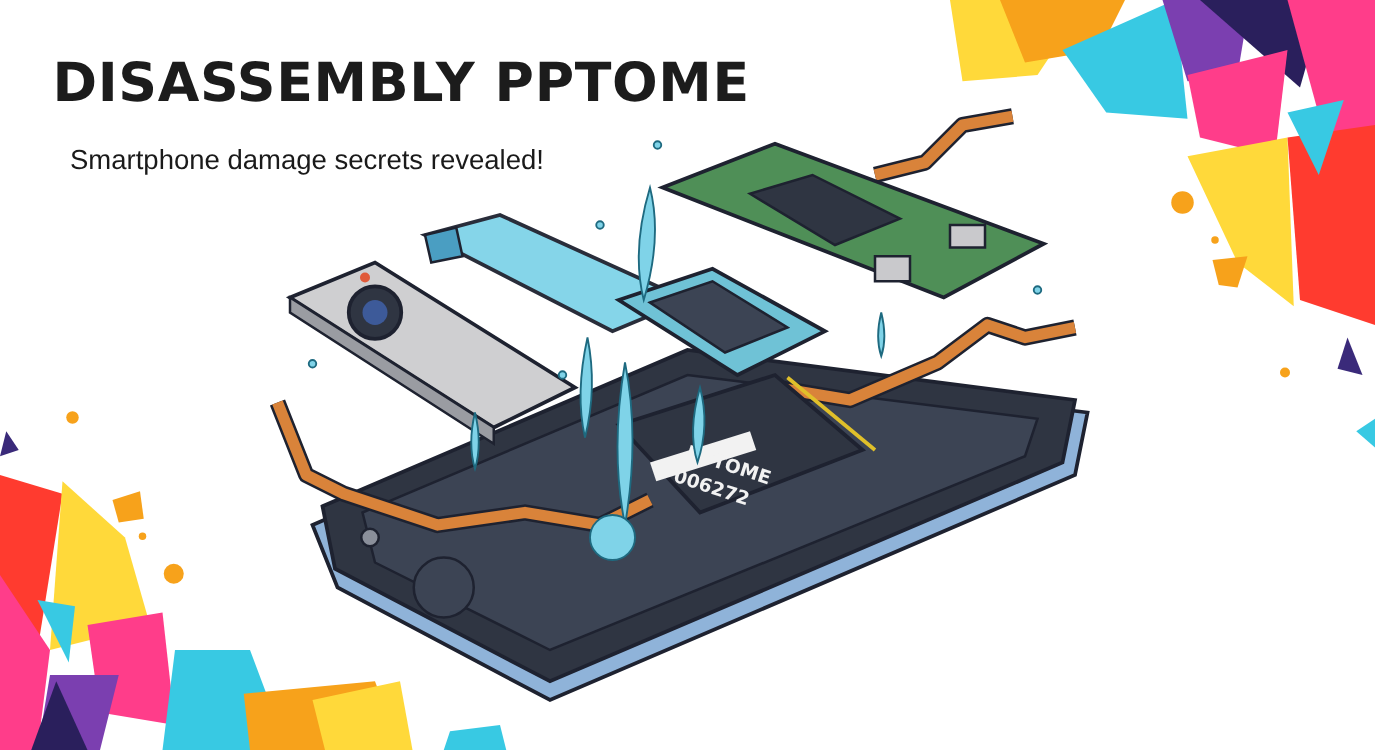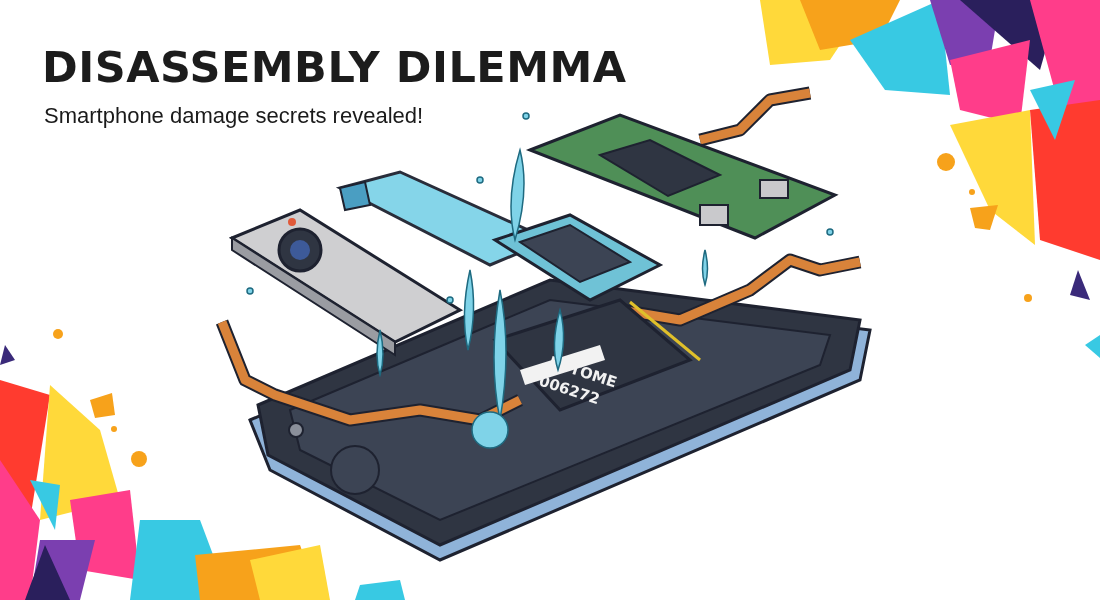--- a/index.html
+++ b/index.html
@@ -1,25 +1,25 @@
 <!DOCTYPE html>
 <html><head>
 <meta charset="utf-8">
 <style>
   html,body{margin:0;padding:0;}
   body{width:1100px;height:600px;overflow:hidden;background:#ffffff;position:relative;font-family:"Liberation Sans",sans-serif;}
   .title{position:absolute;left:42px;top:42px;font-size:43px;font-weight:700;color:#1c1c1c;letter-spacing:0.5px;font-family:"DejaVu Sans",sans-serif;margin:0;}
-  .subtitle{position:absolute;left:44px;top:103px;font-size:22px;color:#1a1a1a;font-family:"Liberation Sans",sans-serif;margin:0;}
+  .subtitle{position:absolute;left:44px;top:103px;font-size:22px;color:#1a1a1a;font-family:"Liberation Sans",sans-serif;margin:12px;}
   svg{position:absolute;left:0;top:0;}
   .chip-label{font-family:"DejaVu Sans",sans-serif;font-weight:700;}
 </style>
 </head>
 <body>
 
-<h1 class="title">DISASSEMBLY DILEMMA</h1>
+<h1 class="title">DISASSEMBLY PPTOME</h1>
 <p class="subtitle">Smartphone damage secrets revealed!</p>
 
 <svg width="1100" height="600" viewBox="0 0 1100 600" style="z-index:0;pointer-events:none">
 
   <g>
     <polygon points="760,0 870,0 830,60 770,65" fill="#ffd93a"></polygon>
     <polygon points="800,0 900,0 880,40 820,50" fill="#f7a21b"></polygon>
     <polygon points="850,40 940,0 950,95 885,90" fill="#38c9e3"></polygon>
     <polygon points="930,0 1000,0 990,60 950,65" fill="#7b3fb0"></polygon>
     <polygon points="960,0 1060,0 1040,70" fill="#2a1f5c"></polygon>

